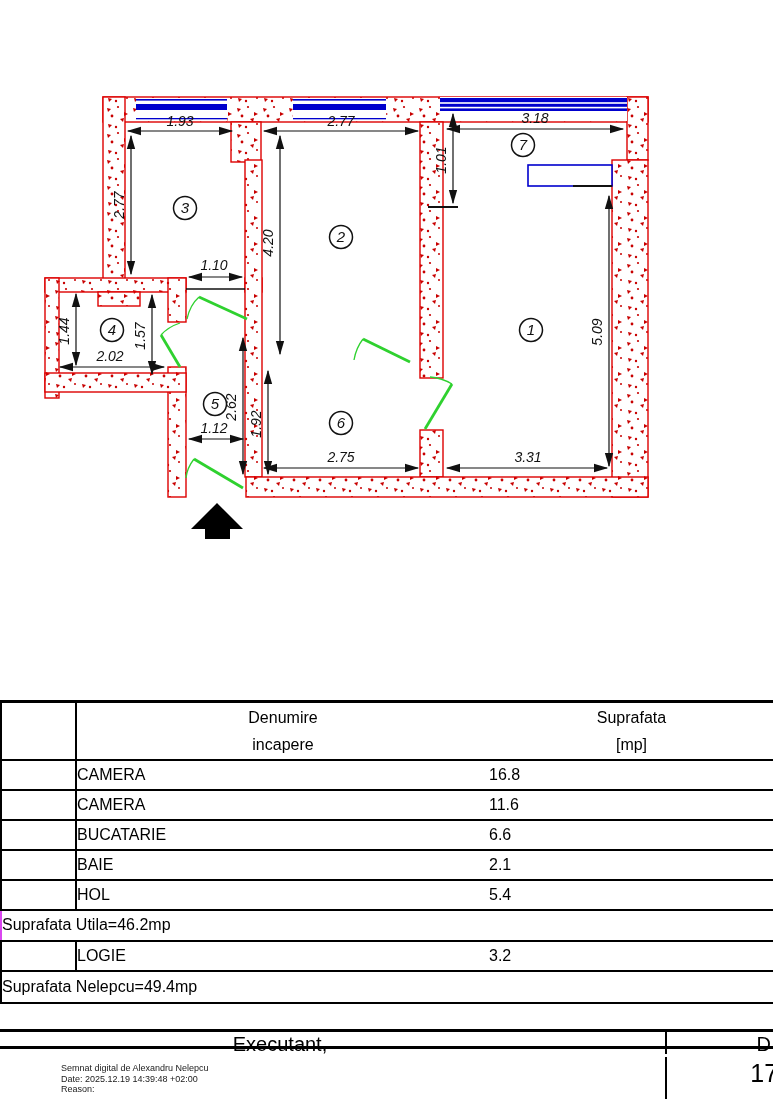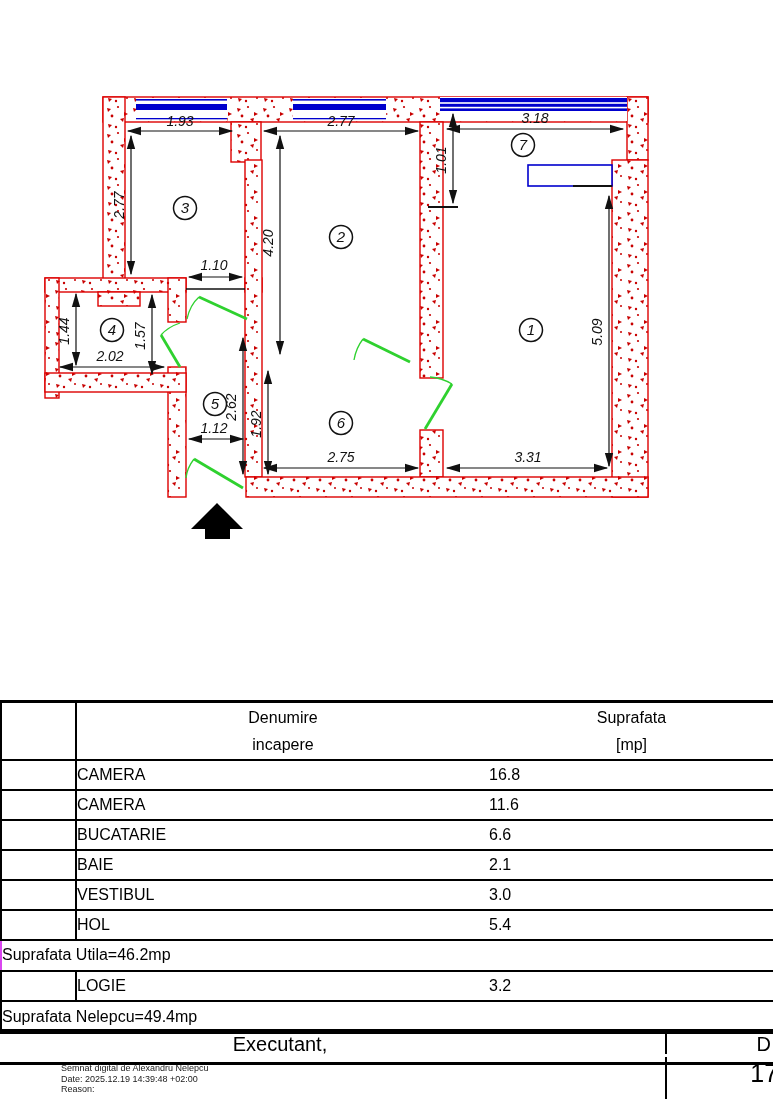--- a/index.html
+++ b/index.html
@@ -20,21 +20,21 @@
   #rooms-table tr.hdr td{border-top:3px solid #000;height:58px;}
   td.c1{width:75px;border-left:2px solid #000;border-right:2px solid #000;}
   td.c2{width:413px;padding-left:11px;}
   td.c3{width:285px;text-align:left;padding-right:59px;}
   tr.hdr td.c2{text-align:center;padding-left:0;line-height:27px;padding-top:2px;}
   tr.hdr td.c3{text-align:center;padding-left:130px;padding-right:0;line-height:27px;padding-top:2px;}
   tr.datarow td{height:30px;}
   tr.spanrow td{height:31px;border-left:2px solid #d946ef;padding-left:168px;}
   tr.totrow td{height:32px;border-bottom:0;border-left:2px solid #000;padding-left:160px;}
   
-  #exec-row{position:absolute;top:1029px;left:0;width:773px;height:36px;box-sizing:border-box;
+  #exec-row{position:absolute;top:1029px;left:0;width:773px;height:20px;box-sizing:border-box;
             border-top:3px solid #000;border-bottom:3px solid #000;}
   #exec-left{position:absolute;left:0;top:1px;width:560px;text-align:center;font-size:20px;}
   #exec-div{position:absolute;left:665px;top:0;height:22px;border-left:2px solid #000;}
   #exec-right{position:absolute;left:667px;top:1px;width:104px;text-align:right;font-size:20px;}
   
   #sig-div{position:absolute;left:665px;top:1057px;height:42px;border-left:2px solid #000;}
   #sig-text{position:absolute;left:18px;top:1063px;font-size:9px;line-height:10.5px;color:#1a1a1a;margin-left:43px;}
   #sig-date-val{position:absolute;left:665px;top:1059px;width:106px;text-align:right;font-size:25px;margin-left:28px;}
 </style>
 </head>
@@ -226,25 +226,20 @@
       <td class="c2">BUCATARIE</td>
       <td class="c3">6.6</td>
     </tr>
     <tr class="datarow">
       <td class="c1"></td>
       <td class="c2">BAIE</td>
       <td class="c3">2.1</td>
     </tr>
     <tr class="datarow">
       <td class="c1"></td>
-      <td class="c2">VESTIBUL</td>
-      <td class="c3">3.0</td>
-    </tr>
-    <tr class="datarow">
-      <td class="c1"></td>
       <td class="c2">HOL</td>
       <td class="c3">5.4</td>
     </tr>
     <tr class="spanrow">
       <td colspan="3">Suprafata Utila=46.2mp</td>
     </tr>
     <tr class="datarow">
       <td class="c1"></td>
       <td class="c2">LOGIE</td>
       <td class="c3">3.2</td>

